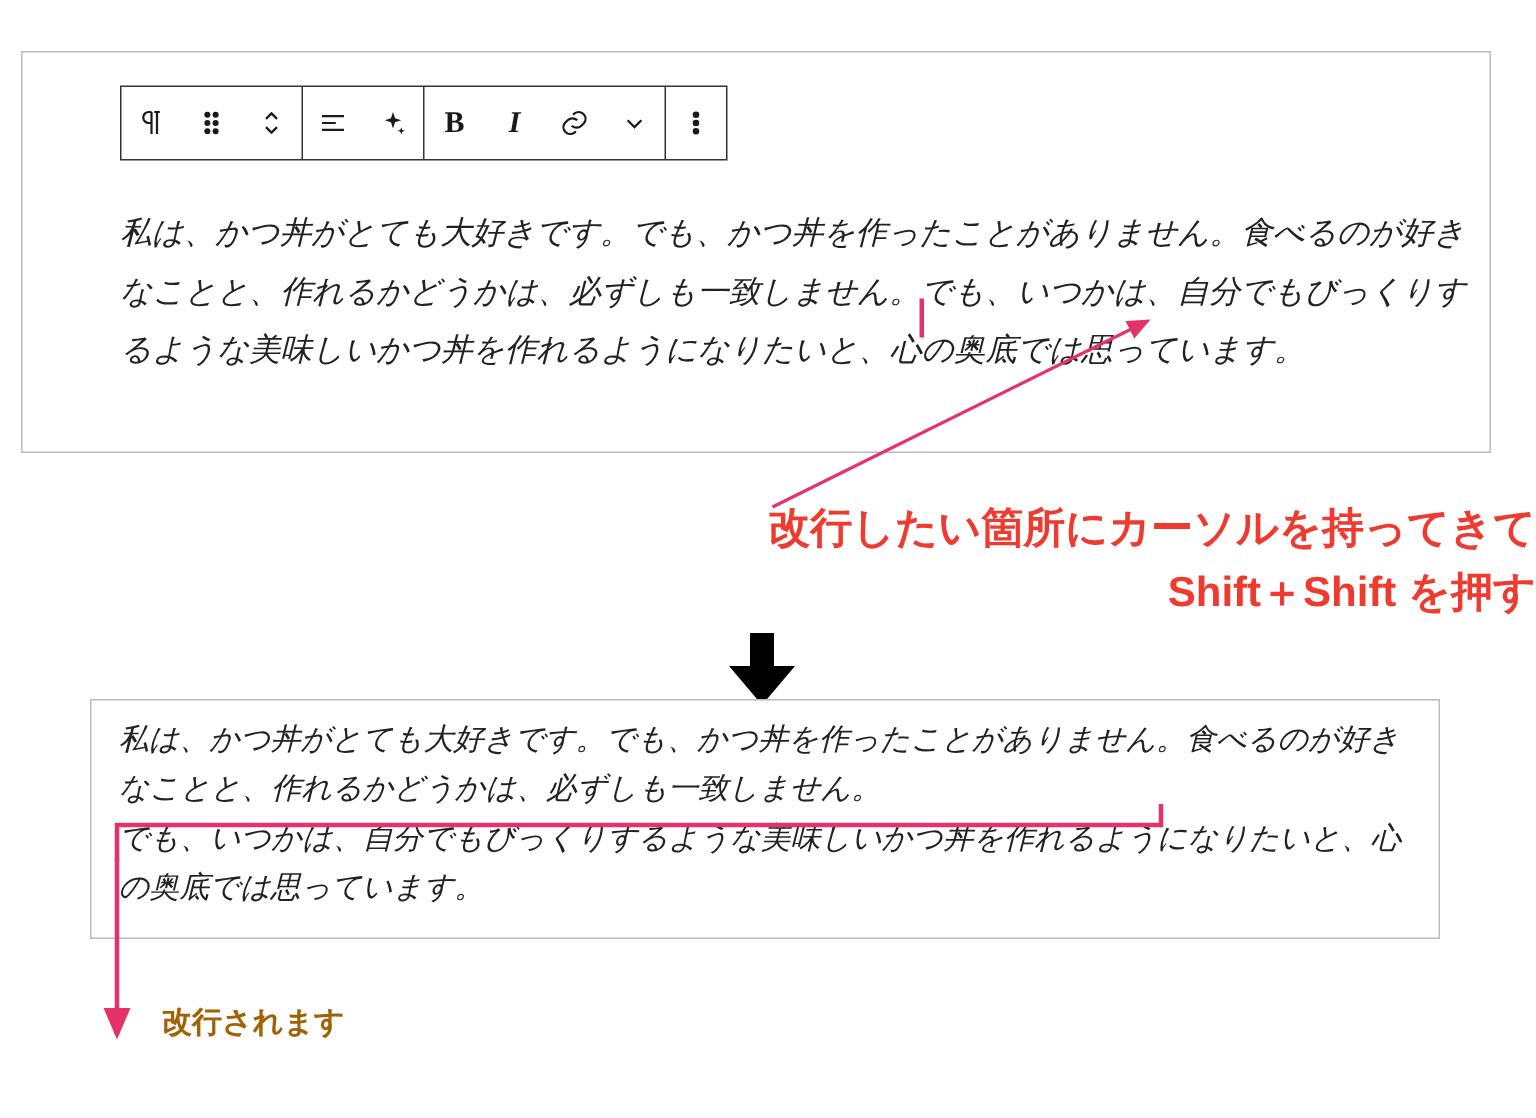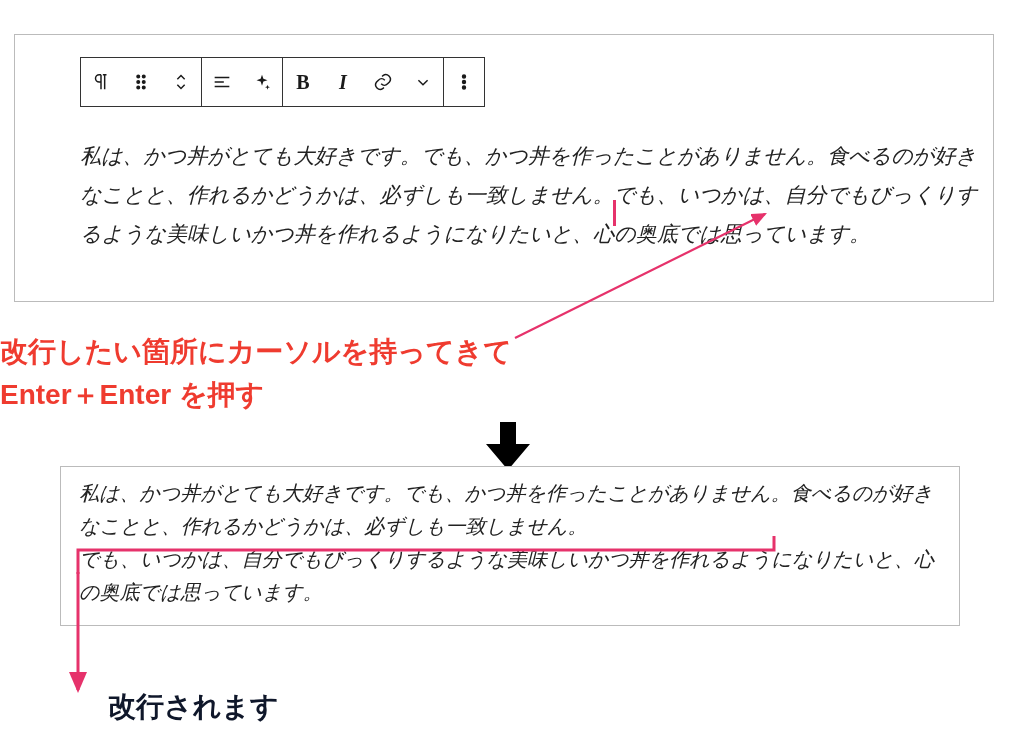--- a/index.html
+++ b/index.html
@@ -65,34 +65,33 @@
     position: absolute;
     left: -1px; top: -2px;
     width: 3px; height: 26px;
     background: #e6326b;
   }
 
   .annotation-main {
     position: absolute;
     left: 0; right: 0;
     top: 330px;
-    text-align: left;
+    text-align: right;
     color: #ef3b2f;
     font-weight: 800;
     font-size: 28px;
     line-height: 1.55;
   }
   .annotation-sub {
     position: absolute;
     left: 108px;
     top: 668px;
-    color: #0f172a;
+    color: #a16207;
     font-weight: 800;
-    font-size: 28px;
-    margin-top: 20px;
+    font-size: 20px;
   }
 
   .arrow1 {
     position: absolute;
     pointer-events: none;
   }
   .big-arrow {
     position: absolute;
     left: 478px;
     top: 422px;
@@ -176,21 +175,21 @@
   <defs>
       <marker id="ah1" markerWidth="8" markerHeight="8" refX="6" refY="3" orient="auto">
         <path d="M0,0 L7,3 L0,6 Z" fill="#e6326b"></path>
       </marker>
     </defs>
   <line x1="60" y1="136" x2="310" y2="12" stroke="#e6326b" stroke-width="2.2" marker-end="url(#ah1)"></line>
 </svg>
 
 <div class="annotation-main">
   <div>改行したい箇所にカーソルを持ってきて</div>
-  <div>Enter＋Enter を押す</div>
+  <div>Shift＋Shift を押す</div>
 </div>
 
 <svg class="big-arrow" width="60" height="50">
   <path d="M22 0 h16 v22 h14 L30 48 L8 22 h14 Z" fill="#000"></path>
 </svg>
 
 <div class="editor-frame frame2">
   <div class="para">
     <span>私は、かつ丼がとても大好きです。でも、かつ丼を作ったことがありません。食べるのが好きなことと、作れるかどうかは、必ずしも一致しません。</span><br>
     <span>でも、いつかは、自分でもびっくりするような美味しいかつ丼を作れるようになりたいと、心の奥底では思っています。</span>

